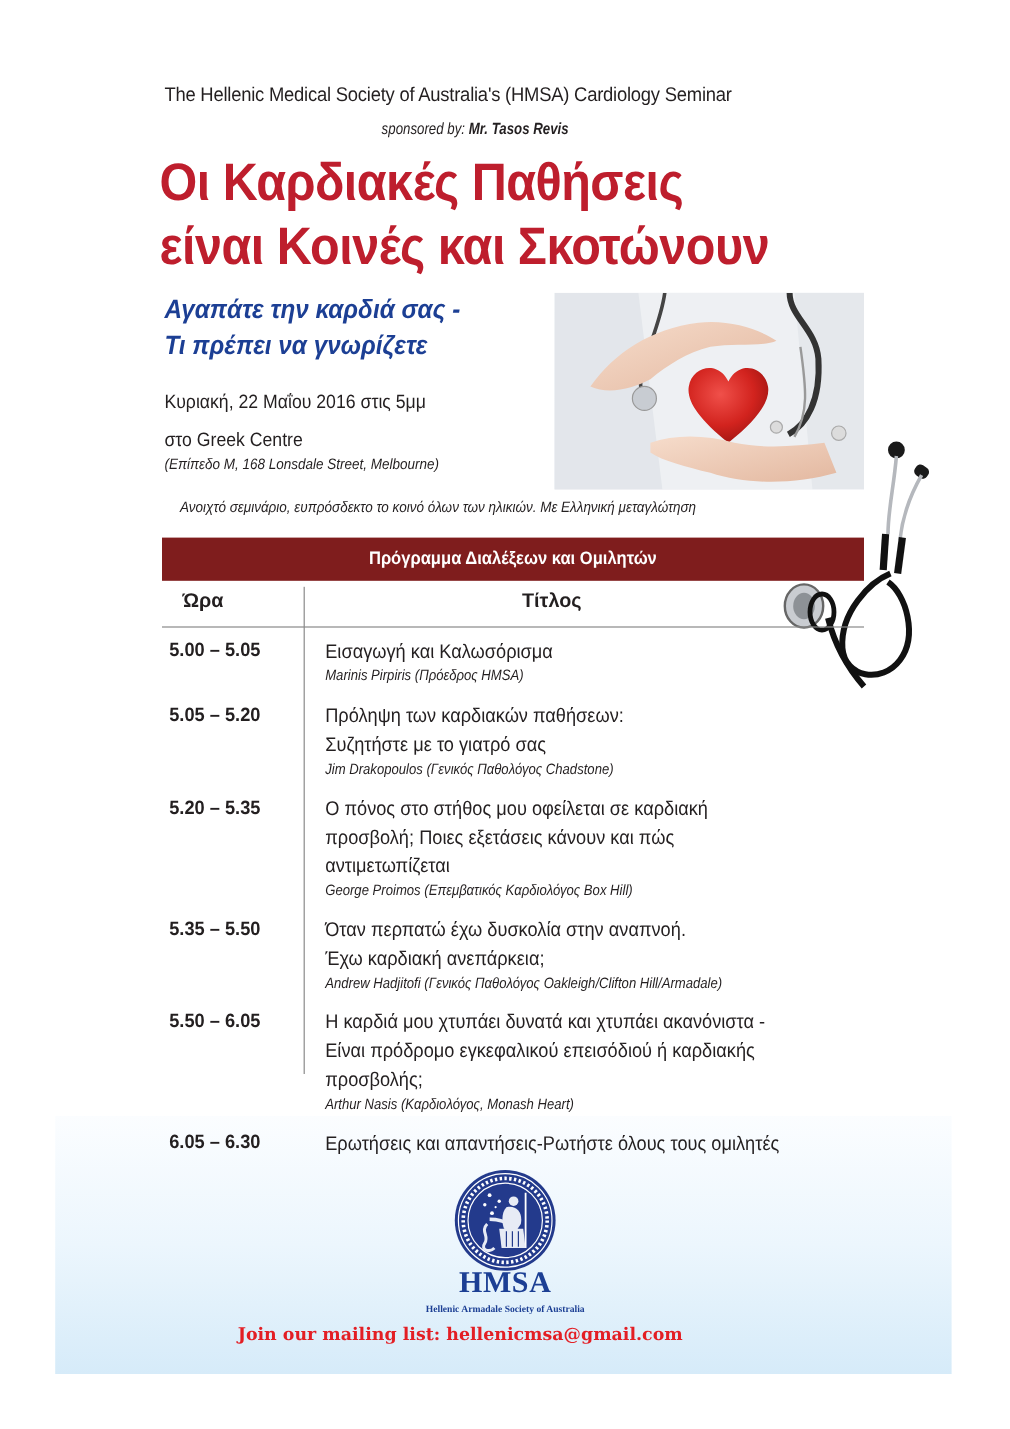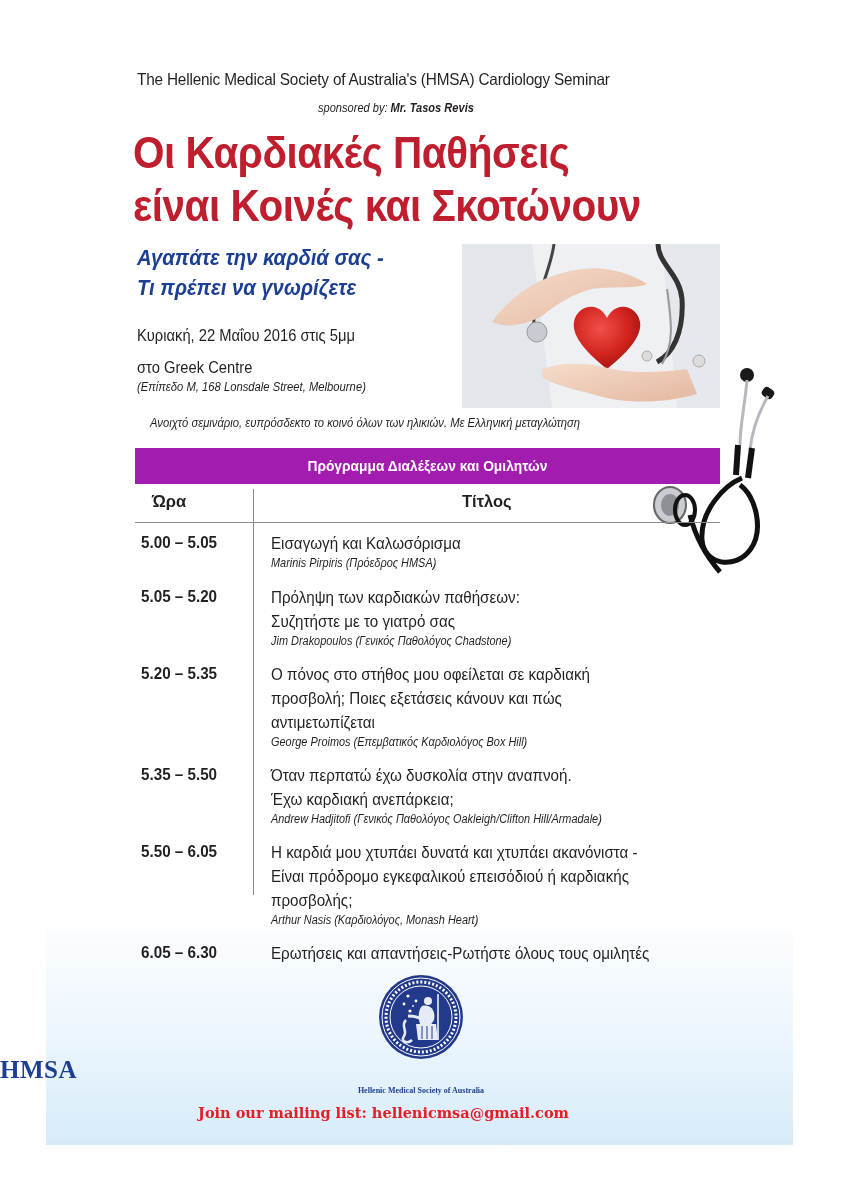--- a/index.html
+++ b/index.html
@@ -56,51 +56,51 @@
       background: linear-gradient(135deg, #f4f5f7 0%, #e6e9ee 45%, #f1f2f5 100%);
     }
 
     .open-note {
       left: 150px; top: 416px; font-size: 12.5px; font-style: italic; color: #231f20; white-space: nowrap;
       transform: scaleX(0.9); transform-origin: 0 0;
     }
 
     
     .table-banner {
-      left: 135px; top: 448px; width: 585px; height: 36px; background: #a21caf;
+      left: 135px; top: 448px; width: 585px; height: 36px; background: #7f1d1d;
       color: #ffffff; font-weight: bold; font-size: 15px; text-align: center; line-height: 36px;
     }
     .table-banner span { display: inline-block; transform: scaleX(0.92); }
 
     .col-head {
       top: 492px; font-weight: bold; font-size: 16.5px; color: #231f20;
     }
     .col-head-time { left: 152px; }
-    .col-head-title { left: 462px; }
+    .col-head-title { left: 435px; }
 
     .v-divider { left: 253px; top: 489px; width: 1px; height: 406px; background: #8a8a8a; }
     .h-divider { left: 135px; top: 522px; width: 585px; height: 1px; background: #8a8a8a; }
 
     .row-time {
       left: 141px; font-weight: bold; font-size: 16px; color: #231f20; white-space: nowrap;
       transform: scaleX(0.95); transform-origin: 0 0;
     }
     .row-title {
       left: 271px; font-size: 16.5px; line-height: 24px; color: #231f20; white-space: nowrap;
       transform: scaleX(0.92); transform-origin: 0 0;
     }
     .row-speaker {
       display: block; font-size: 12.5px; line-height: 16px; font-style: italic; color: #231f20;
       transform: scaleX(0.95); transform-origin: 0 0;
     }
 
     
     .logo { left: 378px; top: 974px; width: 86px; height: 86px; }
     .hmsa-text {
-      left: 0; width: 842px; top: 1056px; text-align: left; font-family: "Liberation Serif", "DejaVu Serif", serif;
+      left: 0; width: 842px; top: 1056px; text-align: center; font-family: "Liberation Serif", "DejaVu Serif", serif;
       font-weight: bold; font-size: 25px; color: #1c3f94; letter-spacing: 0.5px;
     }
     .hmsa-sub {
       left: 0; width: 842px; top: 1086px; text-align: center; font-family: "Liberation Serif", "DejaVu Serif", serif;
       font-weight: bold; font-size: 8px; color: #1c3f94;
     }
     .mailing {
       left: 0; width: 767px; top: 1104px; text-align: center; font-family: "DejaVu Serif", "Liberation Serif", serif;
       font-weight: bold; font-size: 14.5px; color: #e31e24;
     }
@@ -247,14 +247,14 @@
     <path d="M30,42 C38,42 44,44 48,48" stroke="#e7ebf5" stroke-width="3" fill="none"></path>
     <path d="M38,50 L58,50 L60,66 L40,66 Z" fill="#e7ebf5"></path>
     <line x1="44" y1="52" x2="44" y2="65" stroke="#233a8c" stroke-width="1"></line>
     <line x1="49" y1="52" x2="49" y2="65" stroke="#233a8c" stroke-width="1"></line>
     <line x1="54" y1="52" x2="54" y2="65" stroke="#233a8c" stroke-width="1"></line>
 
     <path d="M28,46 C22,52 30,56 26,62 C22,68 30,70 34,66" stroke="#e7ebf5" stroke-width="2.5" fill="none"></path>
   </svg>
 </div>
 <div class="abs hmsa-text">HMSA</div>
-<div class="abs hmsa-sub">Hellenic Medical Society of Australia</div>
+<div class="abs hmsa-sub">Hellenic Armadale Society of Australia</div>
 <div class="abs mailing"><span>Join our mailing list: </span><span>hellenicmsa@gmail.com</span></div>
 
 </body></html>

